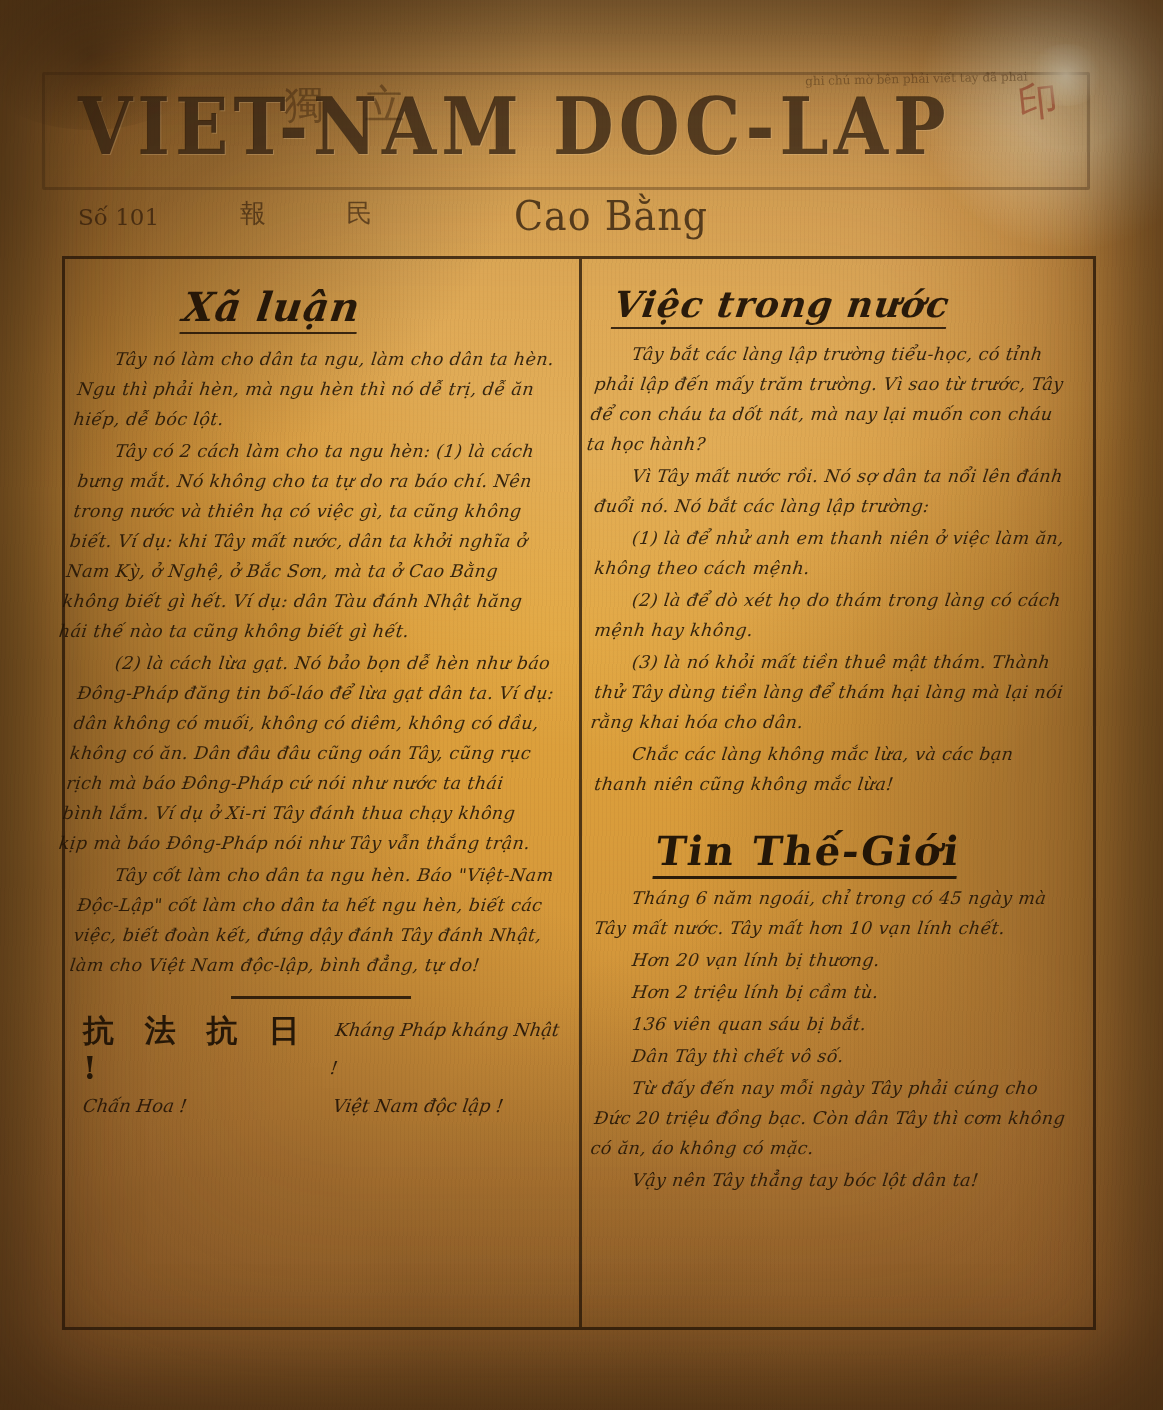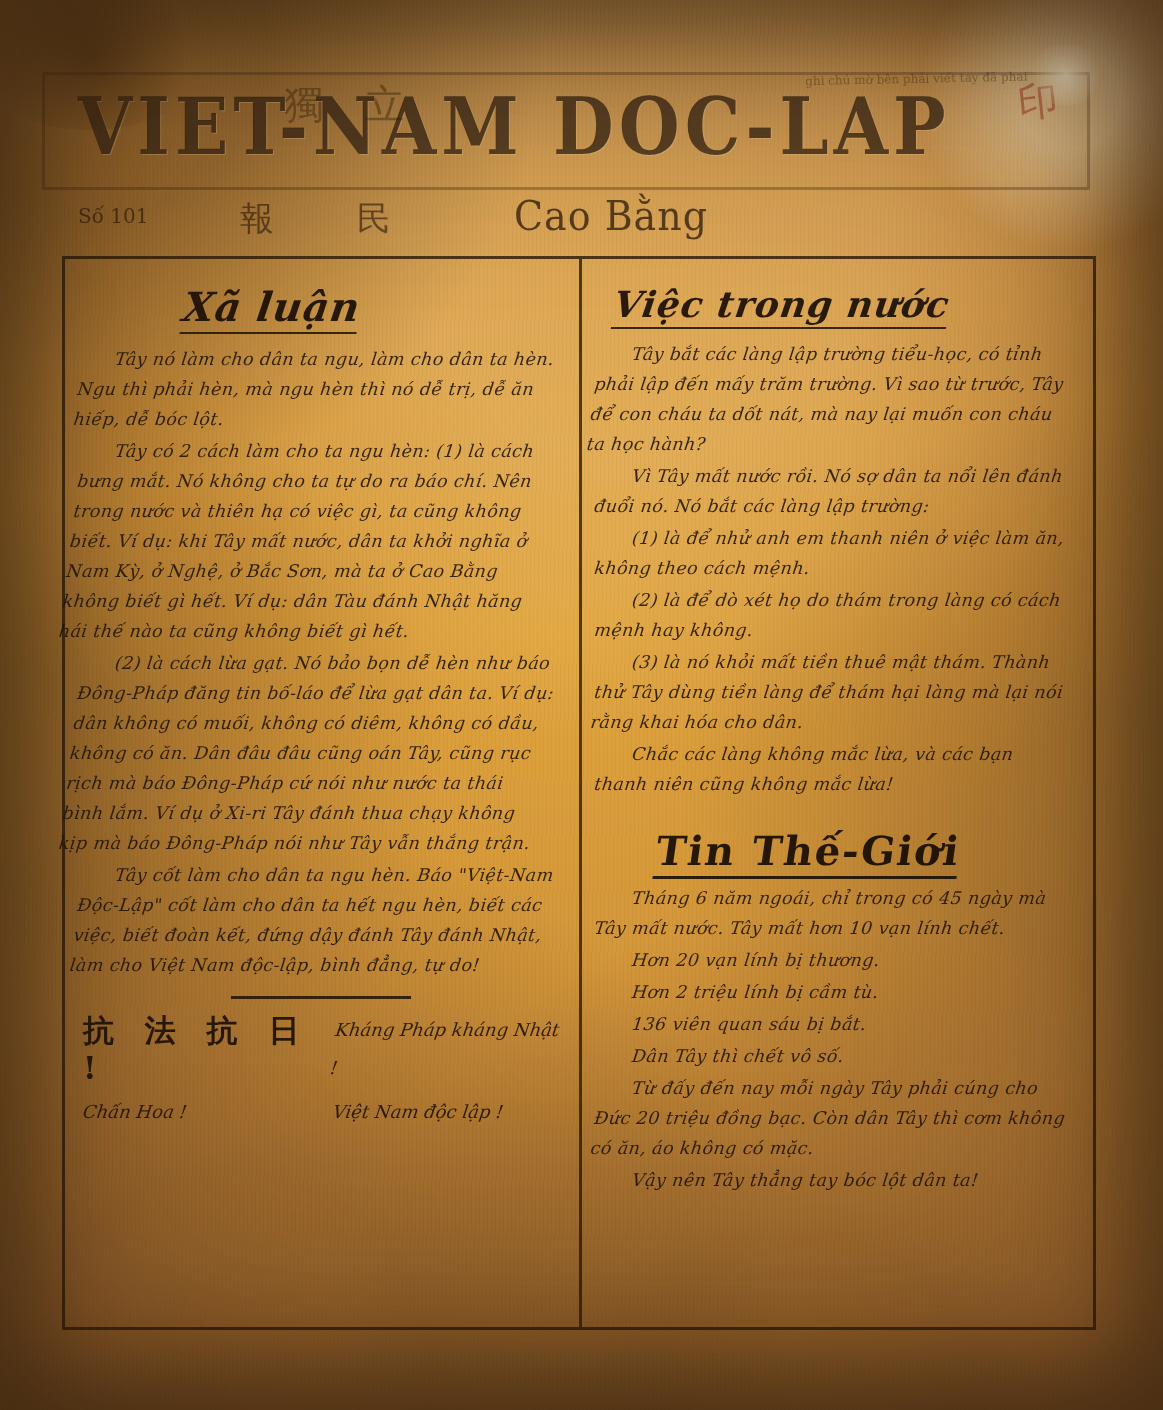--- a/index.html
+++ b/index.html
@@ -135,29 +135,29 @@
     top: 196px;
     width: 1080px;
     height: 46px;
     z-index: 6;
   }
   .issue-no {
     position: absolute;
     left: 38px;
     top: 8px;
     font-family: "DejaVu Serif", serif;
-    font-size: 20px;
+    font-size: 23px;
     color: rgba(45,26,10,0.70);
   }
   .issue-cn {
     position: absolute;
     left: 200px;
     top: 0px;
     font-family: "DejaVu Serif", serif;
-    font-size: 34px;
+    font-size: 26px;
     letter-spacing: 36px;
     color: rgba(45,26,10,0.62);
   }
   .issue-place {
     position: absolute;
     left: 474px;
     top: -2px;
     font-family: "DejaVu Serif", serif;
     font-size: 38px;
     letter-spacing: 1px;
@@ -252,21 +252,20 @@
   
   .rule-short {
     width: 180px;
     height: 0;
     border-top: 3px solid rgba(30,18,6,0.85);
     margin: 16px 0 12px 148px;
   }
   .slogan-grid {
     display: grid;
     grid-template-columns: 250px 1fr;
-    row-gap: 6px;
     margin-top: 8px;
   }
   .cn-slogan {
     font-family: "DejaVu Serif", serif;
     font-size: 31px;
     font-weight: 700;
     letter-spacing: 10px;
     color: rgba(24,14,4,0.90);
     line-height: 38px;
   }

